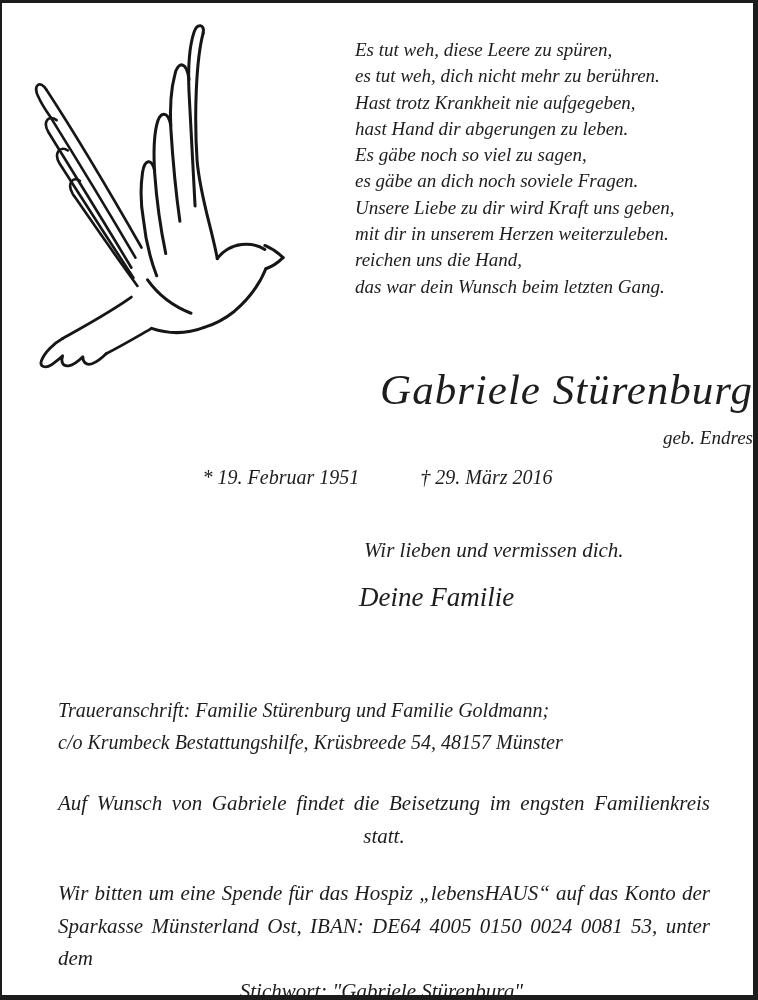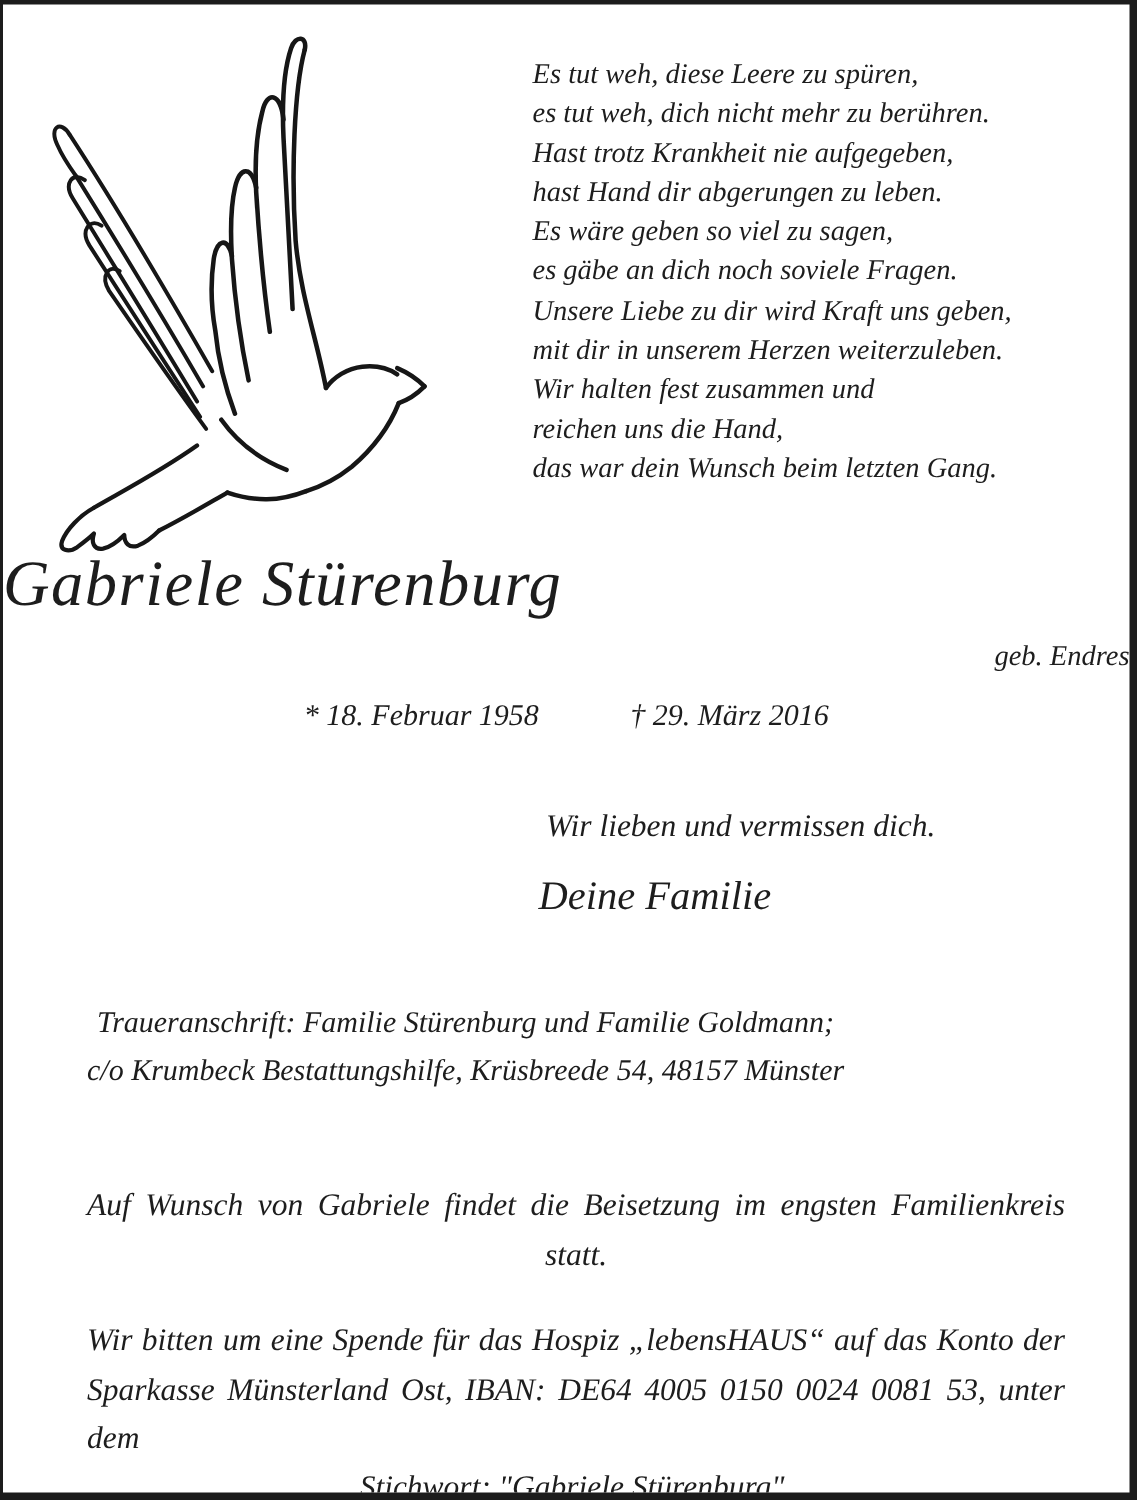--- a/index.html
+++ b/index.html
@@ -15,30 +15,30 @@
     font-family: "Liberation Serif", "DejaVu Serif", serif;
     font-style: italic;
     color: #1d1d1d;
   }
   .abs { position: absolute; }
   .dove { left: 24px; top: 16px; width: 326px; height: 366px; }
   .dove svg { width: 100%; height: 100%; }
   .poem { left: 353px; top: 34px; font-size: 19px; line-height: 26.3px; white-space: nowrap; }
   .name {
     left: 0; right: 0; top: 362px;
-    text-align: left;
+    text-align: right;
     font-size: 43px;
     letter-spacing: 1px;
   }
   .maiden { left: 0; right: 0; top: 424px; text-align: right; font-size: 19px; }
   .dates { left: 0; right: 0; top: 463px; text-align: center; font-size: 20px; }
   .dates .death { margin-left: 56px; }
   .farewell-1 { left: 362px; top: 535px; font-size: 21px; }
   .farewell-2 { left: 357px; top: 579px; font-size: 27px; }
-  .contact { left: 56px; top: 663px; font-size: 20px; line-height: 32px; white-space: nowrap; text-align: center; }
+  .contact { left: 56px; top: 691px; font-size: 20px; line-height: 32px; white-space: nowrap; }
   .block { left: 56px; width: 652px; font-size: 21px; }
   .notice { top: 784px; line-height: 33px; }
   .donation { top: 874px; line-height: 32.5px; }
   .jline { display: block; text-align: justify; text-align-last: justify; }
   .lline { display: block; text-align: center; }
 </style>
 </head>
 <body>
 
 <div class="page">
@@ -78,33 +78,32 @@
         <path d="M79,331 C95,323 110,314 124,306"></path>
       </g>
     </svg>
   </div>
 
   <div class="abs poem">
     <div>Es tut weh, diese Leere zu spüren,</div>
     <div>es tut weh, dich nicht mehr zu berühren.</div>
     <div>Hast trotz Krankheit nie aufgegeben,</div>
     <div>hast Hand dir abgerungen zu leben.</div>
-    <div>Es wäre geben so viel zu sagen,</div>
+    <div>Es gäbe noch so viel zu sagen,</div>
     <div>es gäbe an dich noch soviele Fragen.</div>
     <div>Unsere Liebe zu dir wird Kraft uns geben,</div>
     <div>mit dir in unserem Herzen weiterzuleben.</div>
-    <div>Wir halten fest zusammen und</div>
     <div>reichen uns die Hand,</div>
     <div>das war dein Wunsch beim letzten Gang.</div>
   </div>
 
   <div class="abs name">Gabriele Stürenburg</div>
   <div class="abs maiden">geb. Endres</div>
   <div class="abs dates">
-    <span class="birth">* 18. Februar 1958</span>
+    <span class="birth">* 19. Februar 1951</span>
     <span class="death">† 29. März 2016</span>
   </div>
 
   <div class="abs farewell-1">Wir lieben und vermissen dich.</div>
   <div class="abs farewell-2">Deine Familie</div>
 
   <div class="abs contact">
     <div>Traueranschrift: Familie Stürenburg und Familie Goldmann;</div>
     <div>c/o Krumbeck Bestattungshilfe, Krüsbreede 54, 48157 Münster</div>
   </div>

